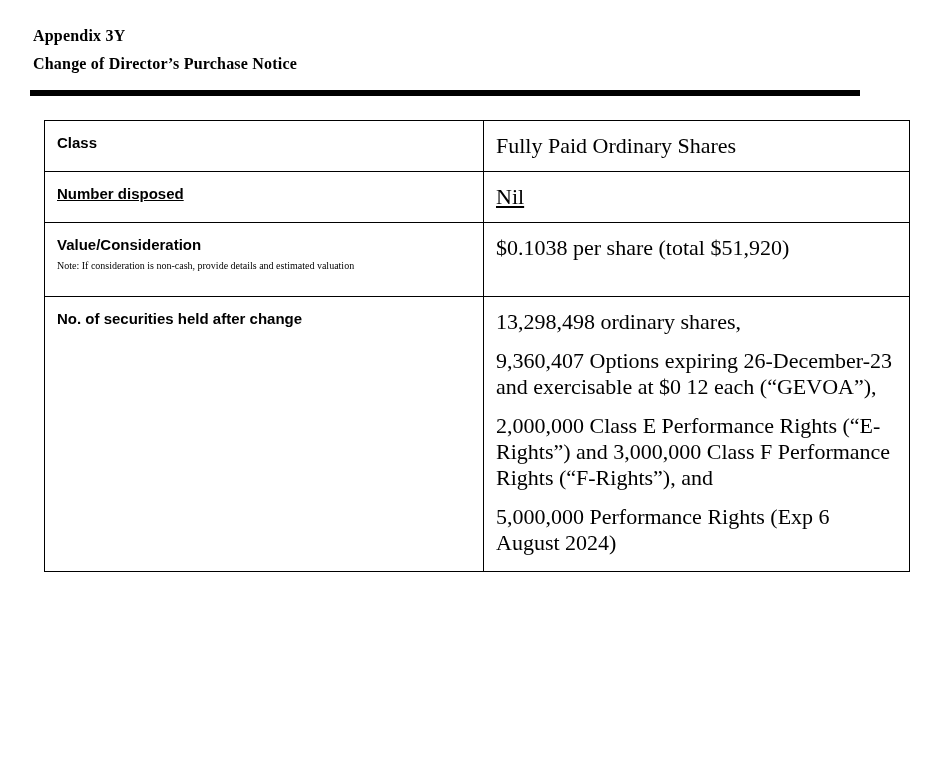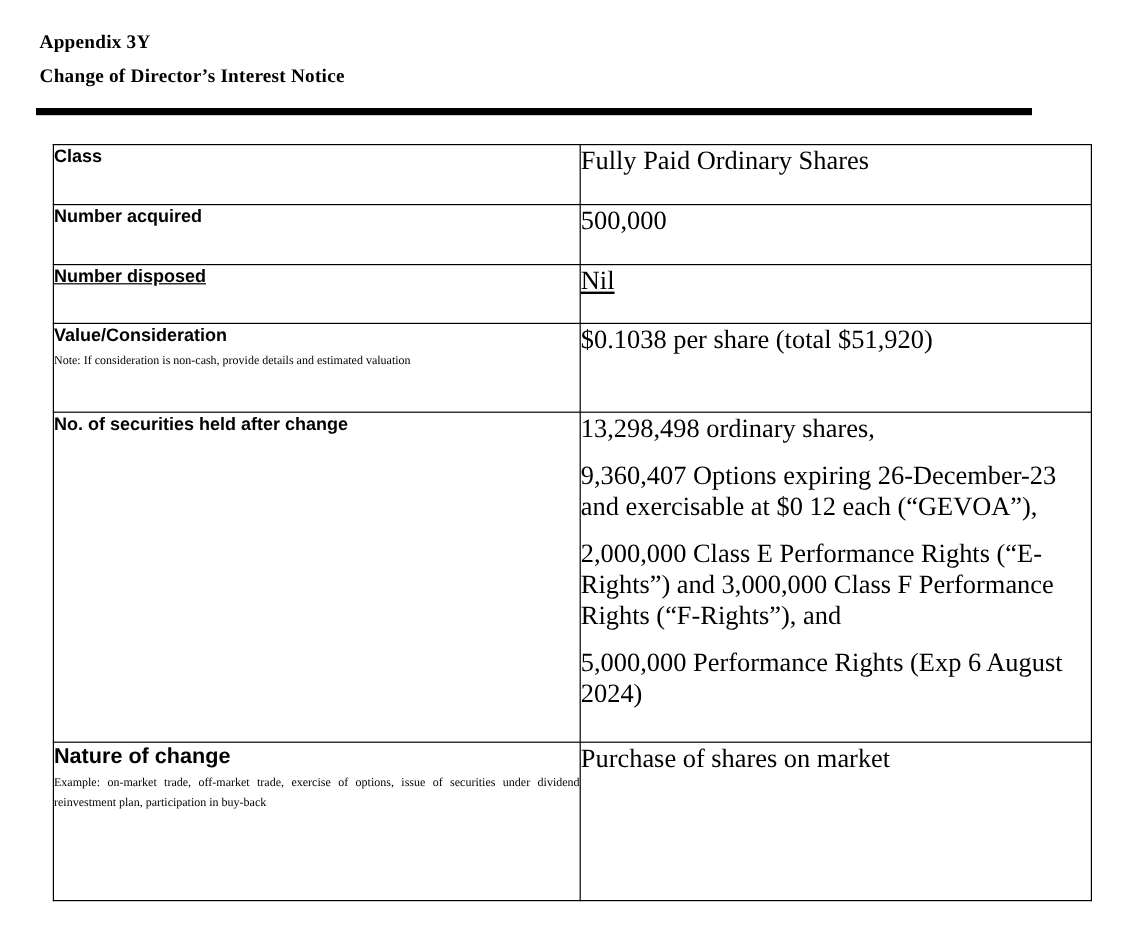--- a/index.html
+++ b/index.html
@@ -30,21 +30,21 @@
   
   table.notice {
     border-collapse: collapse;
     table-layout: fixed;
     width: 865px;
     margin: 24px 0 0 44px;
   }
   table.notice td {
     border: 1px solid #000000;
     vertical-align: top;
-    padding: 0;
+    padding: 12px;
   }
   td.label-cell {
     width: 439px;
     padding: 5px 13px 5px 11px;
   }
   td.value-cell {
     width: 426px;
     padding: 9px 20px 9px 11px;
   }
   .row-label {
@@ -79,44 +79,36 @@
   tr.r-held   td { height: 275px; }
   tr.r-nature td { height: 132px; }
 </style>
 </head>
 <body>
 
 <div class="page">
 
   <div class="header-title">
     <div>Appendix 3Y</div>
-    <div>Change of Director’s Interest Notice</div>
+    <div>Change of Director’s Purchase Notice</div>
   </div>
 
   <div class="header-rule"></div>
 
   <table class="notice">
     <tbody>
       <tr class="r-class">
         <td class="label-cell">
           <div class="row-label">Class</div>
         </td>
         <td class="value-cell">
           <p>Fully Paid Ordinary Shares</p>
         </td>
       </tr>
 
-      <tr class="r-acq">
-        <td class="label-cell">
-          <div class="row-label">Number acquired</div>
-        </td>
-        <td class="value-cell">
-          <p>500,000</p>
-        </td>
-      </tr>
 
       <tr class="r-disp">
         <td class="label-cell">
           <div class="row-label">Number disposed</div>
         </td>
         <td class="value-cell">
           <p>Nil</p>
         </td>
       </tr>
 
@@ -135,25 +127,16 @@
           <div class="row-label">No. of securities held after change</div>
         </td>
         <td class="value-cell">
           <p>13,298,498 ordinary shares,</p>
           <p>9,360,407 Options expiring 26-December-23 and exercisable at $0 12 each (“GEVOA”),</p>
           <p>2,000,000 Class E Performance Rights (“E-Rights”) and 3,000,000 Class F Performance Rights (“F-Rights”), and</p>
           <p>5,000,000 Performance Rights (Exp 6 August 2024)</p>
         </td>
       </tr>
 
-      <tr class="r-nature">
-        <td class="label-cell">
-          <div class="row-label large">Nature of change</div>
-          <div class="row-note">Example: on-market trade, off-market trade, exercise of options, issue of securities under dividend reinvestment plan, participation in buy-back</div>
-        </td>
-        <td class="value-cell">
-          <p>Purchase of shares on market</p>
-        </td>
-      </tr>
     </tbody>
   </table>
 
 </div>
 
 </body></html>

